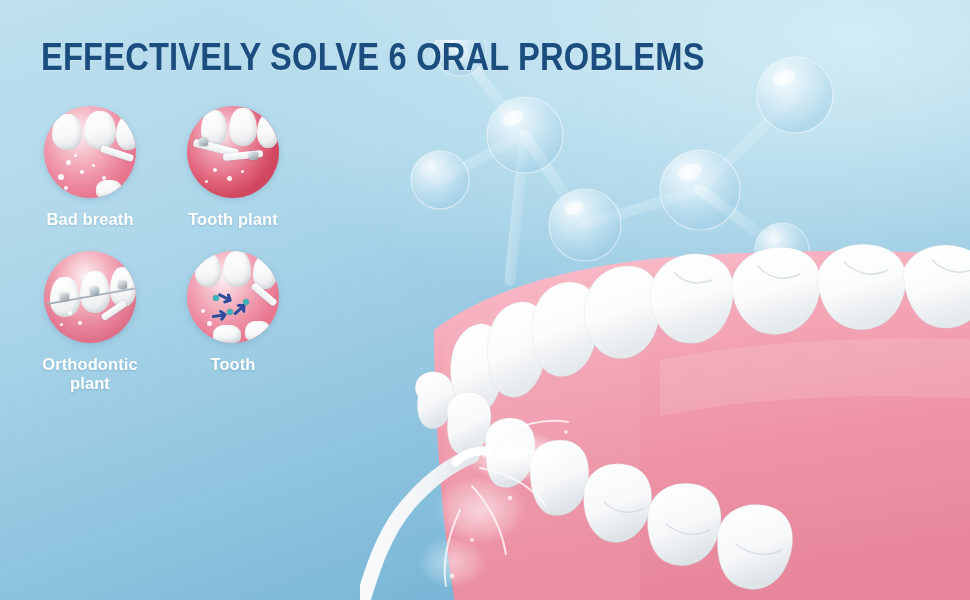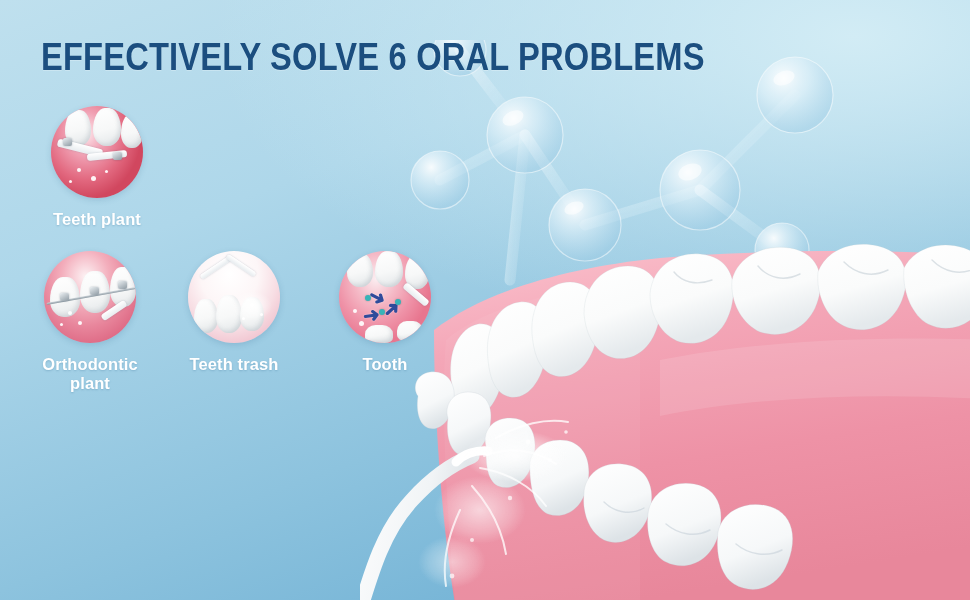--- a/index.html
+++ b/index.html
@@ -302,38 +302,56 @@
       </g>
     </g>
   </svg>
 
   <div class="title">EFFECTIVELY SOLVE 6 ORAL PROBLEMS</div>
 
   <div class="features">
 
     <div class="feature-row row-1">
 
+      <div class="feature f1">
+        <div class="bubble">
+          <div class="gum-bg"></div>
+          <div class="tooth" style="left:8px;  top:8px;  width:30px; height:36px;"></div>
+          <div class="tooth" style="left:40px; top:5px;  width:32px; height:38px;"></div>
+          <div class="tooth" style="left:72px; top:10px; width:24px; height:34px;"></div>
+          <div class="nozzle" style="left:56px; top:44px; width:34px; height:7px; transform:rotate(18deg);"></div>
+          <div class="speck" style="left:22px; top:54px; width:5px; height:5px;"></div>
+          <div class="speck" style="left:36px; top:64px; width:4px; height:4px;"></div>
+          <div class="speck" style="left:14px; top:68px; width:6px; height:6px;"></div>
+          <div class="speck" style="left:48px; top:58px; width:3px; height:3px;"></div>
+          <div class="speck" style="left:30px; top:48px; width:3px; height:3px;"></div>
+          <div class="speck" style="left:58px; top:70px; width:4px; height:4px;"></div>
+          <div class="speck" style="left:20px; top:80px; width:4px; height:4px;"></div>
+          <div class="tooth flat" style="left:52px; top:74px; width:26px; height:18px;"></div>
+        </div>
+        <div class="feature-label">Bad breath</div>
+      </div>
 
 
       <div class="feature f3">
         <div class="bubble">
           <div class="gum-bg red"></div>
           <div class="tooth" style="left:14px; top:4px;  width:26px; height:36px;"></div>
           <div class="tooth" style="left:42px; top:2px;  width:28px; height:38px;"></div>
           <div class="tooth" style="left:70px; top:8px;  width:22px; height:34px;"></div>
           <div class="nozzle" style="left:6px;  top:38px; width:46px; height:8px; transform:rotate(14deg);"></div>
           <div class="nozzle" style="left:36px; top:46px; width:40px; height:7px; transform:rotate(-6deg);"></div>
           <div class="bracket" style="left:12px; top:32px;"></div>
           <div class="bracket" style="left:62px; top:46px;"></div>
           <div class="speck" style="left:26px; top:62px; width:4px; height:4px;"></div>
           <div class="speck" style="left:40px; top:70px; width:5px; height:5px;"></div>
           <div class="speck" style="left:54px; top:64px; width:3px; height:3px;"></div>
           <div class="speck" style="left:18px; top:74px; width:3px; height:3px;"></div>
         </div>
-        <div class="feature-label">Teeth plant</div>
+        <div class="feature-label">Tooth plant</div>
       </div>
     </div>
 
     <div class="feature-row row-2">
 
       <div class="feature f1">
         <div class="bubble">
           <div class="gum-bg deep"></div>
           <div class="tooth" style="left:6px;  top:26px; width:30px; height:40px;"></div>
           <div class="tooth" style="left:36px; top:20px; width:30px; height:42px;"></div>
@@ -344,35 +362,20 @@
           <div class="bracket" style="left:74px; top:30px;"></div>
           <div class="nozzle" style="left:56px; top:56px; width:28px; height:7px; transform:rotate(-34deg);"></div>
           <div class="speck" style="left:24px; top:60px; width:4px; height:4px;"></div>
           <div class="speck" style="left:34px; top:70px; width:4px; height:4px;"></div>
           <div class="speck" style="left:16px; top:72px; width:3px; height:3px;"></div>
         </div>
         <div class="feature-label">Orthodontic
 plant</div>
       </div>
 
-      <div class="feature f2">
-        <div class="bubble">
-          <div class="gum-bg pale"></div>
-          <div class="nozzle" style="left:10px; top:14px; width:36px; height:5px; transform:rotate(-34deg);"></div>
-          <div class="nozzle" style="left:36px; top:12px; width:34px; height:5px; transform:rotate(34deg);"></div>
-          <div class="tooth" style="left:6px;  top:48px; width:24px; height:34px;"></div>
-          <div class="tooth" style="left:28px; top:44px; width:26px; height:38px;"></div>
-          <div class="tooth" style="left:52px; top:46px; width:24px; height:34px;"></div>
-          <div class="spray" style="left:44px; top:40px; width:40px; height:30px;"></div>
-          <div class="speck" style="left:62px; top:52px; width:4px; height:4px;"></div>
-          <div class="speck" style="left:72px; top:62px; width:3px; height:3px;"></div>
-          <div class="speck" style="left:54px; top:66px; width:3px; height:3px;"></div>
-        </div>
-        <div class="feature-label">Teeth trash</div>
-      </div>
 
       <div class="feature f3">
         <div class="bubble">
           <div class="gum-bg"></div>
           <div class="tooth" style="left:8px;  top:2px;  width:26px; height:34px;"></div>
           <div class="tooth" style="left:36px; top:0px;  width:28px; height:36px;"></div>
           <div class="tooth" style="left:66px; top:4px;  width:24px; height:34px;"></div>
           <div class="arrow-blue" style="left:30px; top:36px; transform:rotate(28deg);">➜</div>
           <div class="arrow-blue" style="left:44px; top:48px; transform:rotate(-42deg);">➜</div>
           <div class="arrow-blue" style="left:24px; top:54px; transform:rotate(-8deg);">➜</div>

